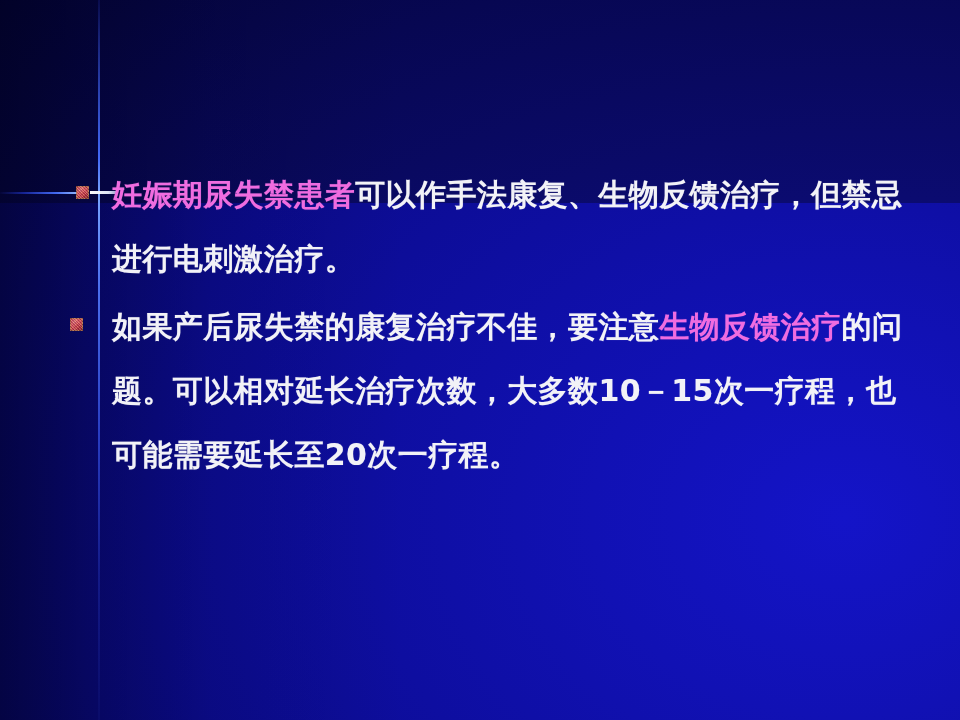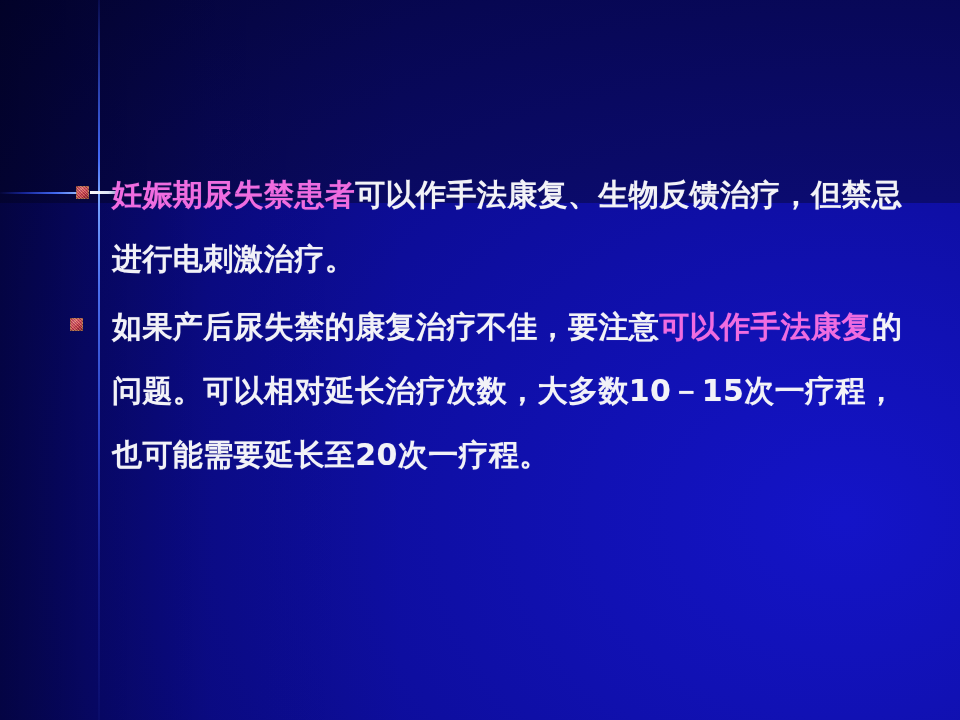--- a/index.html
+++ b/index.html
@@ -160,17 +160,17 @@
   <div class="h-rule"></div>
   <div class="h-rule-white"></div>
 
   <div class="bullet" id="bullet-1"></div>
   <div class="bullet" id="bullet-2"></div>
 
   <div class="body-text">
 
     <p class="para"><span class="hl">妊娠期尿失禁患者</span><span>可以作手法康复、生物反馈治疗，但禁忌进行电刺激治疗。</span></p>
 
-    <p class="para second"><span>如果产后尿失禁的康复治疗不佳，要注意</span><span class="hl">可以作手法康复</span><span>的问题。可以相对延长治疗次数，大多数10－15次一疗程，也可能需要延长至20次一疗程。</span></p>
+    <p class="para second"><span>如果产后尿失禁的康复治疗不佳，要注意</span><span class="hl">生物反馈治疗</span><span>的问题。可以相对延长治疗次数，大多数10－15次一疗程，也可能需要延长至20次一疗程。</span></p>
 
   </div>
 
 </div>
 
 </body></html>

